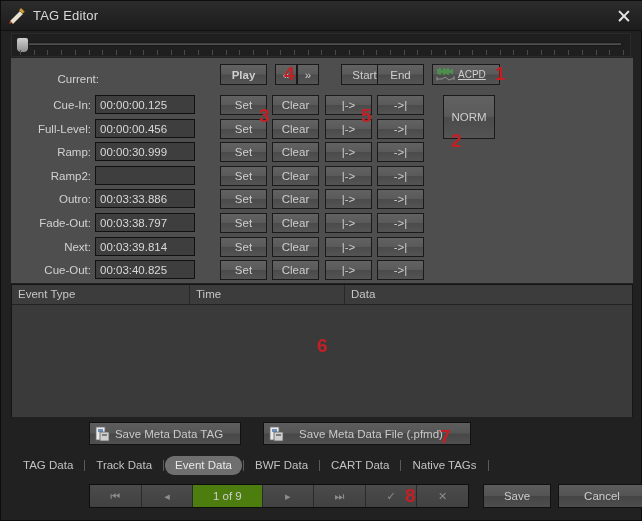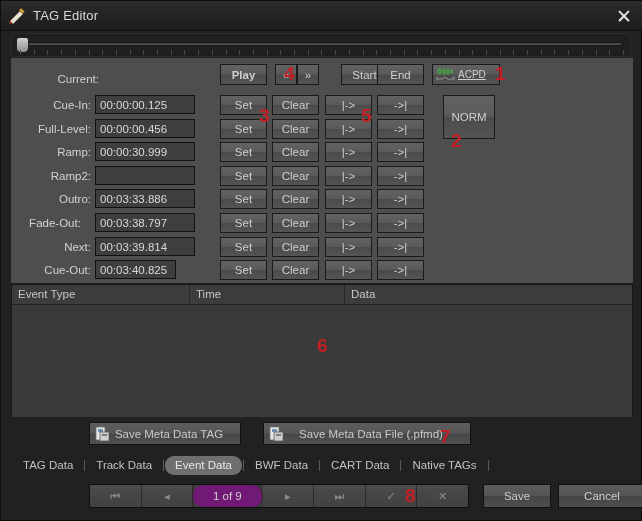--- a/index.html
+++ b/index.html
@@ -248,25 +248,24 @@
     justify-content: center;
     color: #8d8d8d;
     font-size: 11px;
     background: linear-gradient(to bottom,#4b4b4b,#414141);
     border-right: 1px solid #2a2a2a;
     cursor: pointer;
     font-family: "DejaVu Sans", sans-serif;
   }
   .navcell.pagecell {
     flex: 1.35 1 0;
-    background: #701a75;
+    background: #4d7c0f;
     color: #cfcfcf;
     font-family: "Liberation Sans", sans-serif;
     font-size: 11.5px;
-    border-radius: 10px;
   }
   .navcell.last { border-right: none; }
 
   .sbtn {
     position: absolute;
     top: 483px;
     height: 24px;
     background: linear-gradient(to bottom,#5c5c5c 0%,#545454 48%,#454545 52%,#4e4e4e 100%);
     border: 1px solid #111;
     box-sizing: border-box;
@@ -415,34 +414,34 @@
         <div class="btn" style="left: 209px; top: 108px; width: 47px; height: 20px;">Set</div>
         <div class="btn" style="left: 261px; top: 108px; width: 47px; height: 20px;">Clear</div>
         <div class="btn" style="left: 314px; top: 108px; width: 47px; height: 20px;">|-&gt;</div>
         <div class="btn" style="left: 366px; top: 108px; width: 47px; height: 20px;">-&gt;|</div>
         <span class="lbl" style="left: 8px; top: 135px; width: 72px;">Outro:</span>
         <input class="tfield" type="text" readonly="" value="00:03:33.886" style="left: 84px; top: 131px; width: 100px;">
         <div class="btn" style="left: 209px; top: 131px; width: 47px; height: 20px;">Set</div>
         <div class="btn" style="left: 261px; top: 131px; width: 47px; height: 20px;">Clear</div>
         <div class="btn" style="left: 314px; top: 131px; width: 47px; height: 20px;">|-&gt;</div>
         <div class="btn" style="left: 366px; top: 131px; width: 47px; height: 20px;">-&gt;|</div>
-        <span class="lbl" style="left: 8px; top: 159px; width: 72px; text-align: center;">Fade-Out:</span>
+        <span class="lbl" style="left: 8px; top: 159px; width: 72px;">Fade-Out:</span>
         <input class="tfield" type="text" readonly="" value="00:03:38.797" style="left: 84px; top: 155px; width: 100px;">
         <div class="btn" style="left: 209px; top: 155px; width: 47px; height: 20px;">Set</div>
         <div class="btn" style="left: 261px; top: 155px; width: 47px; height: 20px;">Clear</div>
         <div class="btn" style="left: 314px; top: 155px; width: 47px; height: 20px;">|-&gt;</div>
         <div class="btn" style="left: 366px; top: 155px; width: 47px; height: 20px;">-&gt;|</div>
         <span class="lbl" style="left: 8px; top: 183px; width: 72px; text-align: right;">Next:</span>
         <input class="tfield" type="text" readonly="" value="00:03:39.814" style="left: 84px; top: 179px; width: 100px;">
         <div class="btn" style="left: 209px; top: 179px; width: 47px; height: 20px;">Set</div>
         <div class="btn" style="left: 261px; top: 179px; width: 47px; height: 20px;">Clear</div>
         <div class="btn" style="left: 314px; top: 179px; width: 47px; height: 20px;">|-&gt;</div>
         <div class="btn" style="left: 366px; top: 179px; width: 47px; height: 20px;">-&gt;|</div>
         <span class="lbl" style="left: 8px; top: 206px; width: 72px;">Cue-Out:</span>
-        <input class="tfield" type="text" readonly="" value="00:03:40.825" style="left: 84px; top: 202px; width: 81px;">
+        <input class="tfield" type="text" readonly="" value="00:03:40.825" style="left: 84px; top: 202px; width: 100px;">
         <div class="btn" style="left: 209px; top: 202px; width: 47px; height: 20px;">Set</div>
         <div class="btn" style="left: 261px; top: 202px; width: 47px; height: 20px;">Clear</div>
         <div class="btn" style="left: 314px; top: 202px; width: 47px; height: 20px;">|-&gt;</div>
         <div class="btn" style="left: 366px; top: 202px; width: 47px; height: 20px;">-&gt;|</div>
       </div>
   </div>
 
   <div id="evtable">
     <div id="evhead">
       <div class="col" style="width:178px;">Event Type</div>

